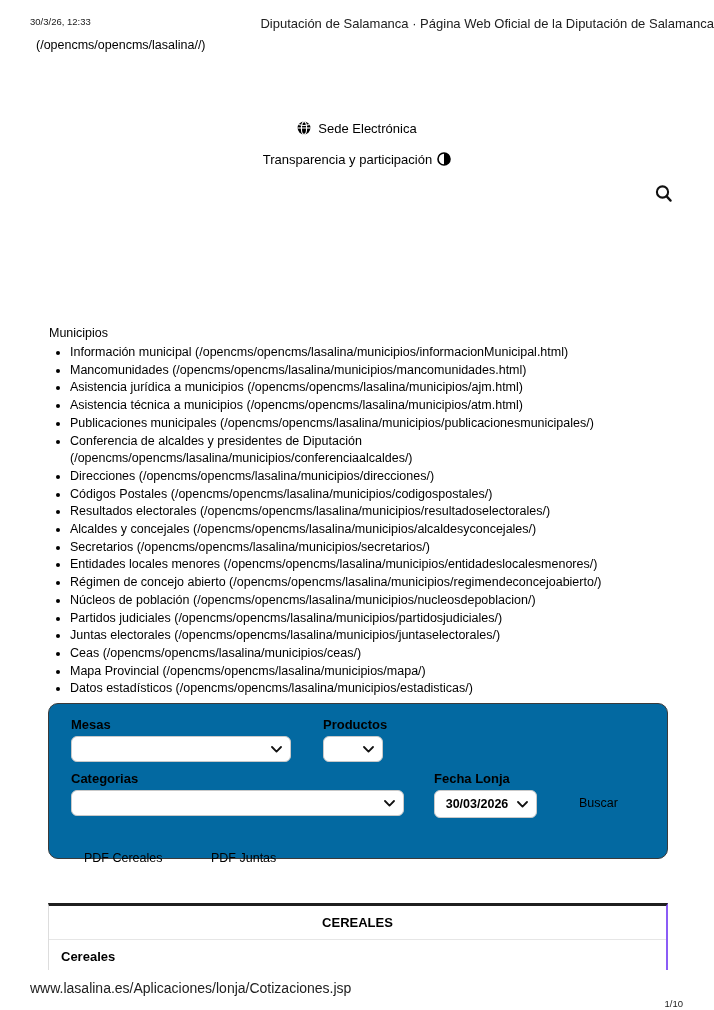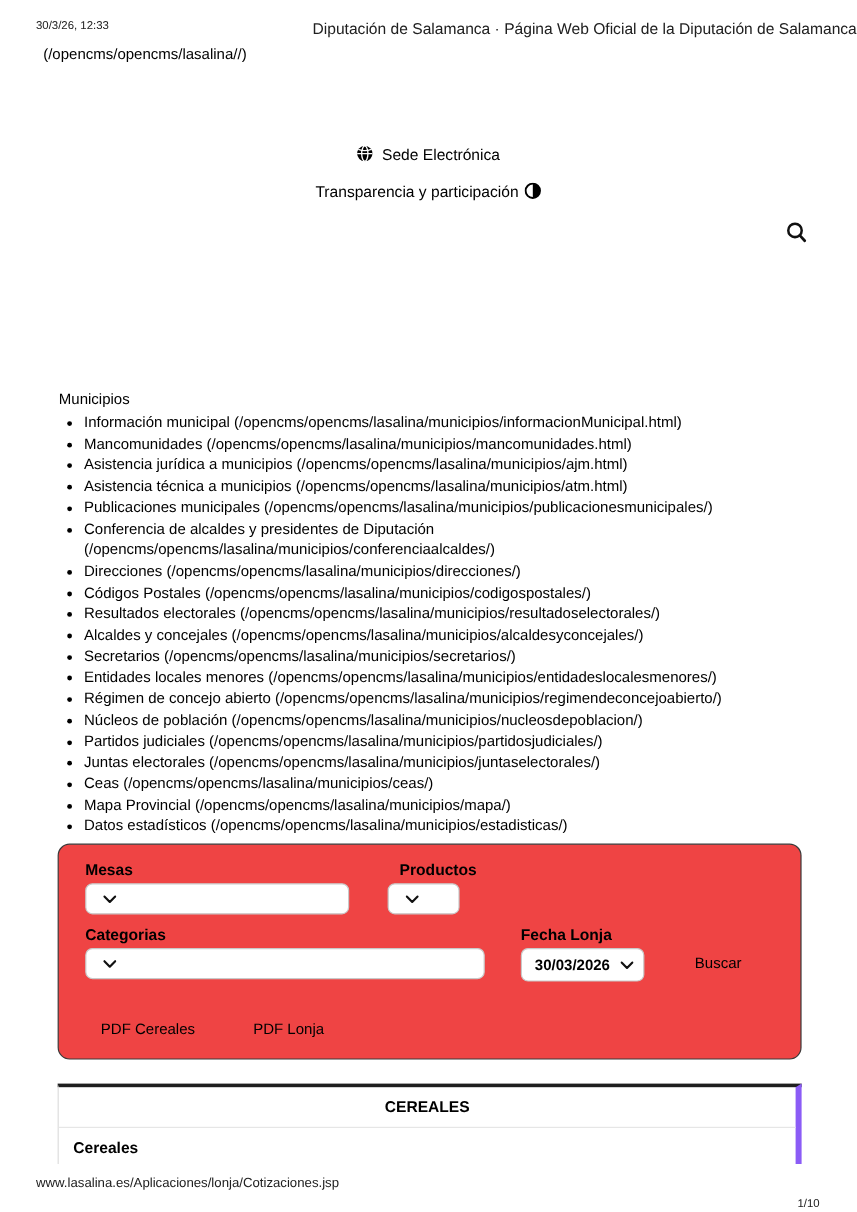--- a/index.html
+++ b/index.html
@@ -2,62 +2,62 @@
 <html><head>
 <meta charset="utf-8">
 <style>
   html,body{margin:0;padding:0;background:#fff;}
   body{font-family:"Liberation Sans","DejaVu Sans",sans-serif;color:#000;}
   .page{position:relative;width:714px;height:1010px;background:#fff;overflow:hidden;}
 
   
   .print-header-date{position:absolute;left:30px;top:16px;font-size:9.5px;color:#202020;}
   .print-header-title{position:absolute;left:0;right:0;top:16px;text-align:right;font-size:13px;color:#202020;}
-  .print-footer-url{position:absolute;left:30px;top:980px;font-size:11px;color:#202020;}
+  .print-footer-url{position:absolute;left:30px;top:980px;font-size:14px;color:#202020;}
   .print-footer-page{position:absolute;right:31px;top:980px;font-size:9.5px;color:#202020;margin-top:18px;}
 
   
   .home-link{position:absolute;left:36px;top:38px;font-size:12.5px;}
   .nav-center{position:absolute;left:0;right:0;text-align:center;font-size:13px;}
   .nav-sede{top:121px;}
   .nav-trans{top:152px;}
   .nav-center .icon{display:inline-block;vertical-align:-2px;}
   .nav-sede .icon{margin-right:7px;}
   .nav-trans .icon{margin-left:5px;}
   .search-btn{position:absolute;left:653px;top:183px;width:24px;height:24px;cursor:pointer;}
 
   
   .section-heading{position:absolute;left:36px;top:326px;font-size:12.5px;margin-left:13px;}
   .muni-list{position:absolute;left:36px;top:344px;width:612px;margin:0;padding:0 0 0 34px;
              font-size:12.5px;line-height:17.7px;}
   .muni-list li{margin:0;padding:0;}
 
   
-  .lonja-panel{position:absolute;left:48px;top:703px;width:620px;height:180px;box-sizing:border-box;
-               border:1.5px solid #3a3a3a;border-radius:10px;background:#ef4444;}
+  .lonja-panel{position:absolute;left:48px;top:703px;width:620px;height:156px;box-sizing:border-box;
+               border:1.5px solid #3a3a3a;border-radius:10px;background:#0369a1;}
   .fld-label{position:absolute;font-size:13px;font-weight:bold;}
   .sel{position:absolute;box-sizing:border-box;height:26px;border:1px solid #c9c9c9;border-radius:6px;
-       background:#fff;display:flex;align-items:center;
+       background:#fff;display:flex;align-items:center;justify-content:space-between;
        padding:0 8px;font-size:12.5px;cursor:pointer;}
   .sel .chev{flex:0 0 auto;margin-left:6px;}
   .sel .val{white-space:nowrap;}
   .sel-fecha .val{font-weight:bold;margin:0 auto;}
   .lbl-mesas{left:22px;top:13px;}       .sel-mesas{left:22px;top:32px;width:220px;}
-  .lbl-productos{left:284px;top:13px;text-align:right;}  .sel-productos{left:274px;top:32px;width:60px;}
+  .lbl-productos{left:274px;top:13px;text-align:right;}  .sel-productos{left:274px;top:32px;width:60px;}
   .lbl-categorias{left:22px;top:67px;}  .sel-categorias{left:22px;top:86px;width:333px;}
   .lbl-fecha{left:385px;top:67px;}      .sel-fecha{left:385px;top:86px;width:103px;height:28px;}
   .buscar-btn{position:absolute;left:530px;top:92px;font-size:12.5px;background:none;border:none;
               padding:0;font-family:inherit;cursor:pointer;}
   .pdf-link{position:absolute;top:147px;font-size:12.5px;cursor:pointer;}
   .pdf-mercado{left:35px;}
   .pdf-lonja{left:162px;}
 
   
   .cereales-table{position:absolute;left:48px;top:903px;width:620px;height:67px;box-sizing:border-box;
-                  border-top:3px solid #1f1f1f;border-left:1px solid #ddd;border-right:5px solid #8b5cf6;}
+                  border-top:3px solid #1f1f1f;border-left:1px solid #ddd;border-right:2px solid #8b5cf6;}
   .cereales-header{height:33px;display:flex;align-items:center;justify-content:center;
                    font-size:13px;font-weight:bold;border-bottom:1px solid #e6e6e6;}
   .cereales-sub{height:33px;display:flex;align-items:center;padding-left:12px;
                 font-size:13px;font-weight:bold;}
   svg{display:block;}
   .inline-svg{display:inline-block;}
 </style>
 </head>
 <body>
 
@@ -157,21 +157,21 @@
       <span class="chev">
         <svg width="11" height="7" viewBox="0 0 11 7">
             <path d="M1 1 L5.5 5.6 L10 1" fill="none" stroke="#111" stroke-width="1.8" stroke-linecap="round" stroke-linejoin="round"></path>
           </svg>
       </span>
     </div>
 
     <button class="buscar-btn">Buscar</button>
 
     <div class="pdf-link pdf-mercado">PDF Cereales</div>
-    <div class="pdf-link pdf-lonja">PDF Lonja</div>
+    <div class="pdf-link pdf-lonja">PDF Juntas</div>
   </div>
 
   <div class="cereales-table">
     <div class="cereales-header">CEREALES</div>
     <div class="cereales-sub">Cereales</div>
   </div>
 
   <div class="print-footer-url">www.lasalina.es/Aplicaciones/lonja/Cotizaciones.jsp</div>
   <div class="print-footer-page">1/10</div>
 

